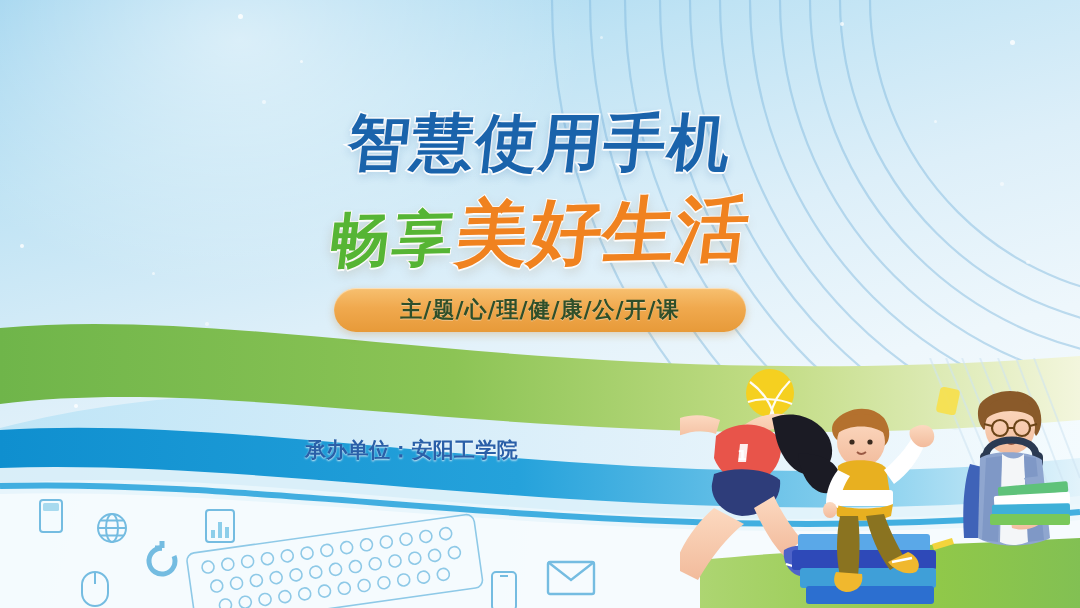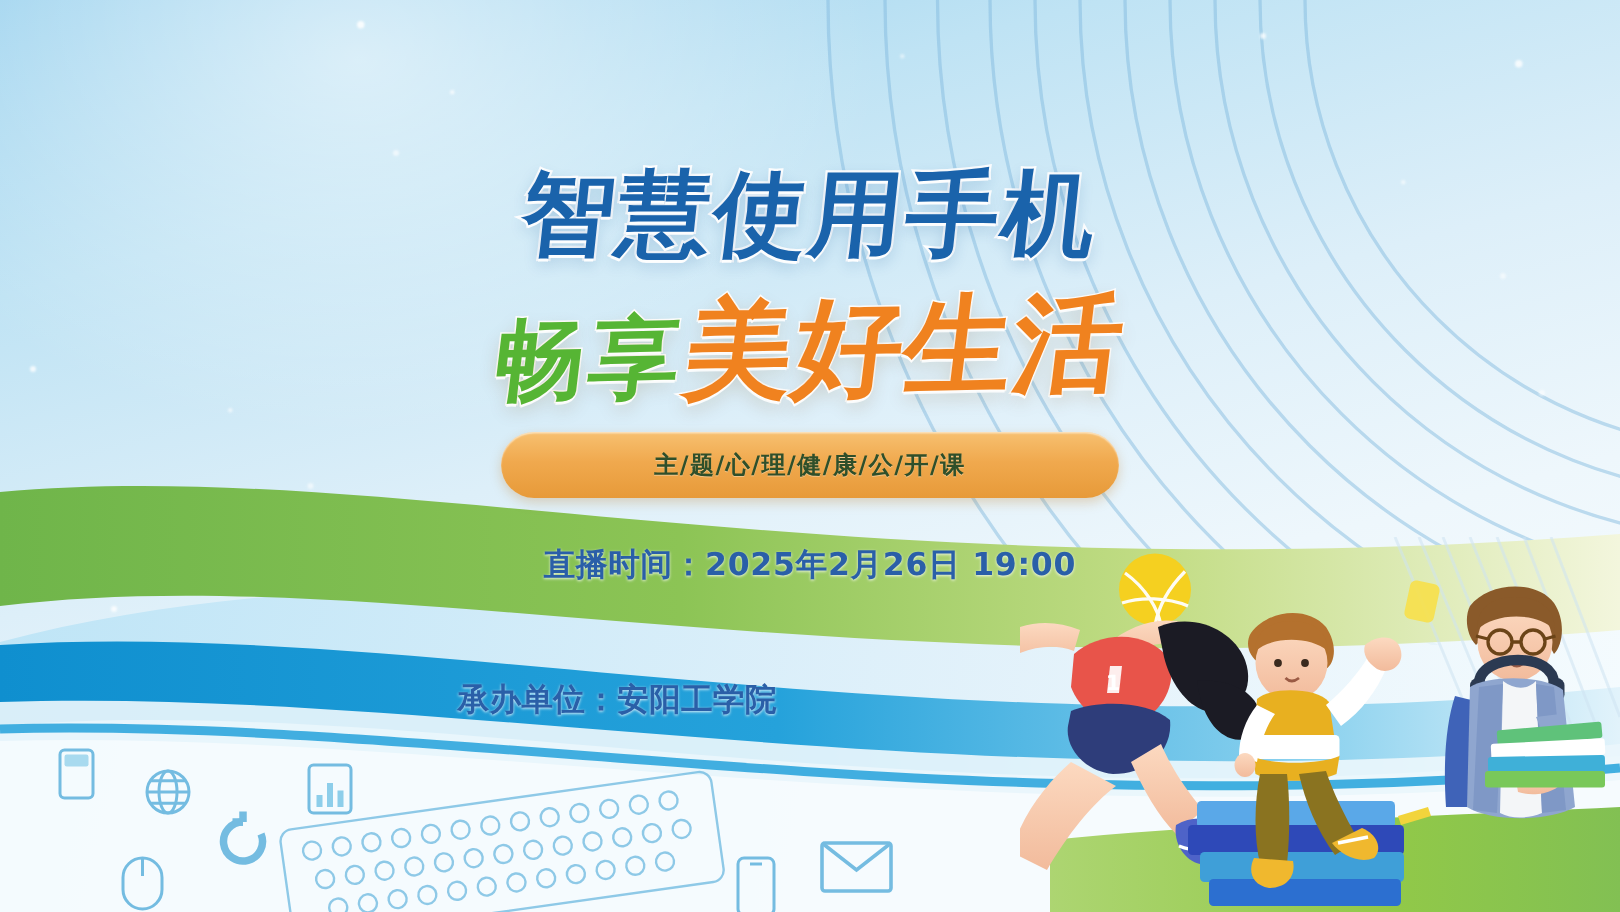--- a/index.html
+++ b/index.html
@@ -63,30 +63,30 @@
 
   .pill {
     position:absolute; left:50%; top:288px; transform:translateX(-50%);
     width:412px; height:44px; border-radius:22px;
     background:linear-gradient(180deg,#f7c070 0%,#f0a94e 45%,#e79a39 100%);
     box-shadow:0 3px 8px rgba(190,120,30,.28), inset 0 1px 1px rgba(255,255,255,.55);
     display:flex; align-items:center; justify-content:center;
   }
   .pill-text {
     font-family:"DejaVu Serif","Liberation Serif",serif;
-    font-size:16px; font-weight:700; color:#2f4f2a; letter-spacing:1px;
+    font-size:22px; font-weight:700; color:#2f4f2a; letter-spacing:1px;
     text-shadow:0 1px 0 rgba(255,255,255,.35);
   }
 
   .infoline { position:absolute; color:#2a5fa8; font-weight:700;
               font-family:"DejaVu Sans","Liberation Sans",sans-serif;
               text-shadow:0 1px 2px rgba(255,255,255,.85); white-space:nowrap; }
   .line-time   { left:0; right:0; top:362px; text-align:center; font-size:21px; letter-spacing:.5px; }
   .line-host   { left:305px; top:415px; font-size:21px; letter-spacing:.3px; }
-  .line-org    { left:305px; top:452px; font-size:21px; letter-spacing:.3px; }
+  .line-org    { left:305px; top:436px; font-size:21px; letter-spacing:.3px; }
 </style>
 </head>
 <body>
 
 <div id="poster">
 
   <div class="layer">
 
     <div class="glowtop"></div>
 
@@ -399,17 +399,16 @@
     </div>
 
     <div class="title-sub">
       <span class="g">畅享</span><span class="o">美好生活</span>
     </div>
 
     <div class="pill">
       <span class="pill-text">主/题/心/理/健/康/公/开/课</span>
     </div>
 
-    <div class="infoline line-time">直播时间：2025年2月26日 19:00</div>
     <div class="infoline line-org">承办单位：安阳工学院</div>
 
   </div>
 </div>
 
 </body></html>

